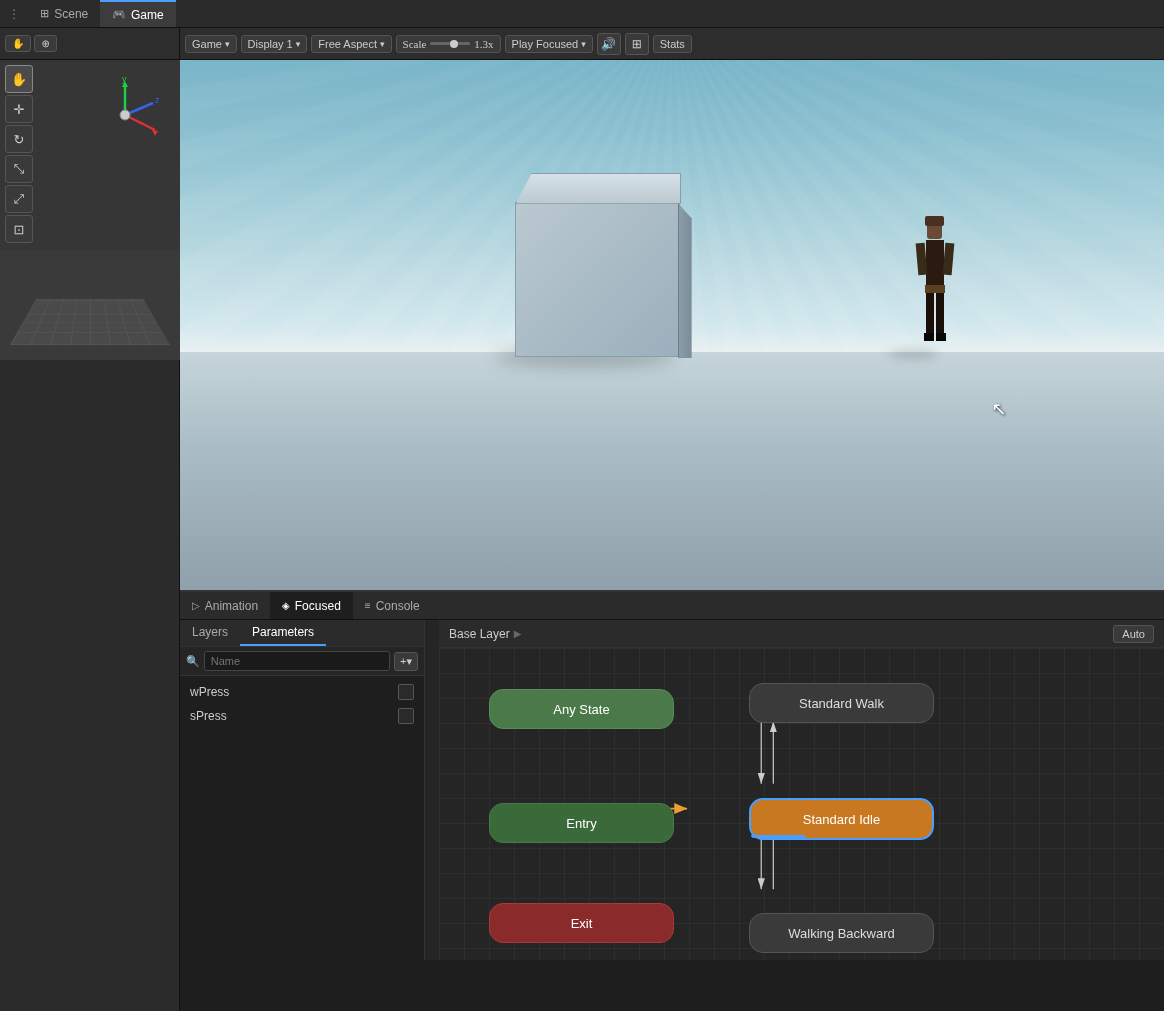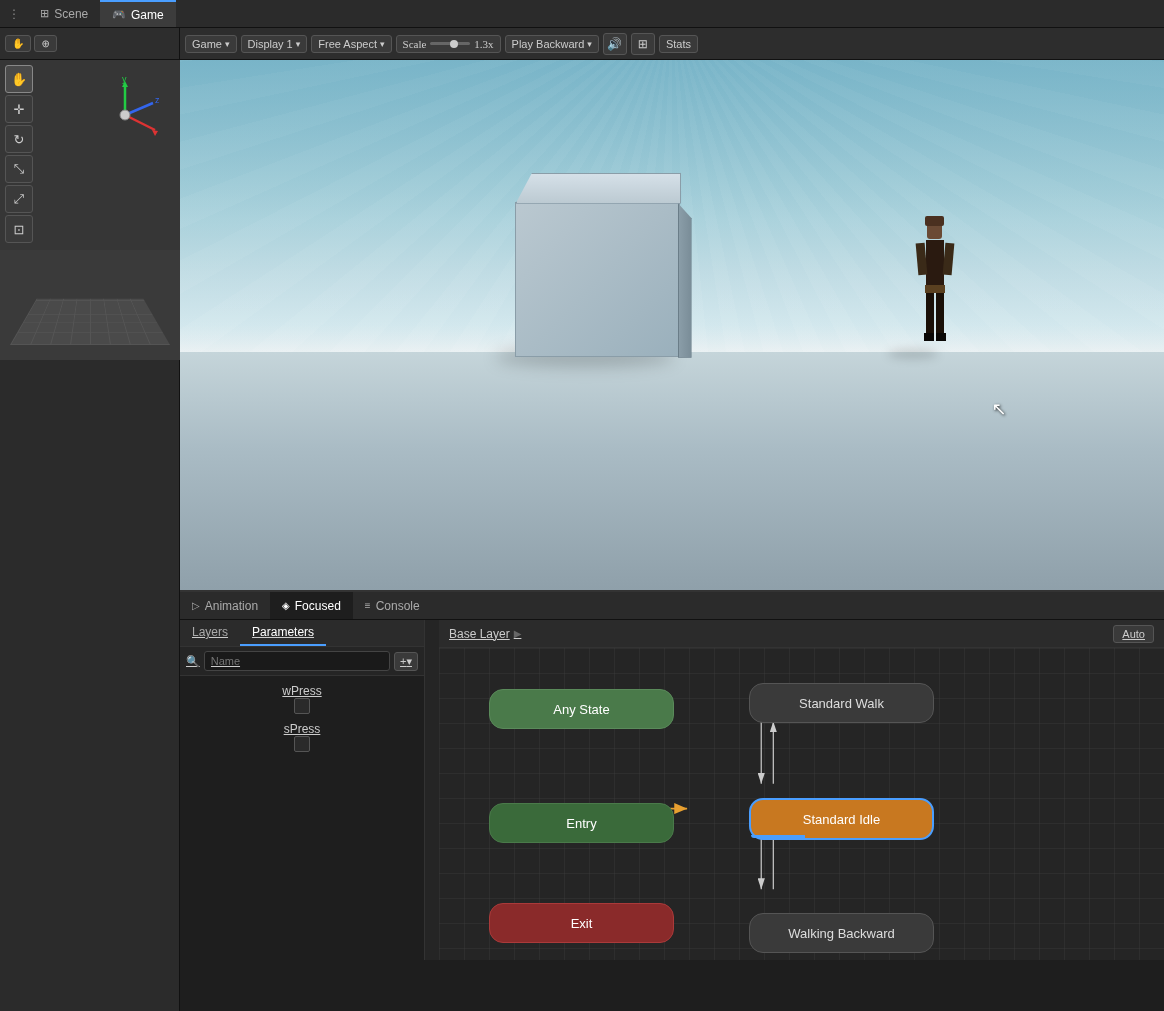--- a/index.html
+++ b/index.html
@@ -263,21 +263,20 @@
       background: #1e1e1e;
       color: #fff;
     }
     .bottom-tab-icon { font-size: 10px; }
 
     
     .animator-layout {
       display: flex;
       flex: 1;
       overflow: hidden;
-      text-decoration: underline;
     }
 
     
     .animator-sidebar {
       width: 245px;
       background: #1e1e1e;
       border-right: 1px solid #333;
       display: flex;
       flex-direction: column;
     }
@@ -324,21 +323,20 @@
     }
 
     
     .param-list { padding: 4px 0; }
     .param-item {
       display: flex;
       align-items: center;
       padding: 4px 10px;
       justify-content: space-between;
       cursor: pointer;
-      flex-direction: column;
     }
     .param-name { font-size: 12px; color: #ccc; }
     .param-checkbox {
       width: 16px;
       height: 16px;
       background: #2a2a2a;
       border: 1px solid #555;
       border-radius: 2px;
     }
 
@@ -535,21 +533,21 @@
         <span class="dropdown-arrow">▾</span>
       </div>
       <div class="scale-control">
         <span>Scale</span>
         <div class="scale-slider">
           <div class="scale-slider-dot"></div>
         </div>
         <span>1.3x</span>
       </div>
       <div class="game-dropdown">
-        <span>Play Backward</span>
+        <span>Play Focused</span>
         <span class="dropdown-arrow">▾</span>
       </div>
       <div class="icon-btn">🔊</div>
       <div class="icon-btn">⊞</div>
       <div class="stats-btn">
         <span>Stats</span>
       </div>
     </div>
 
     <div style="flex:1;display:flex;flex-direction:column;">

